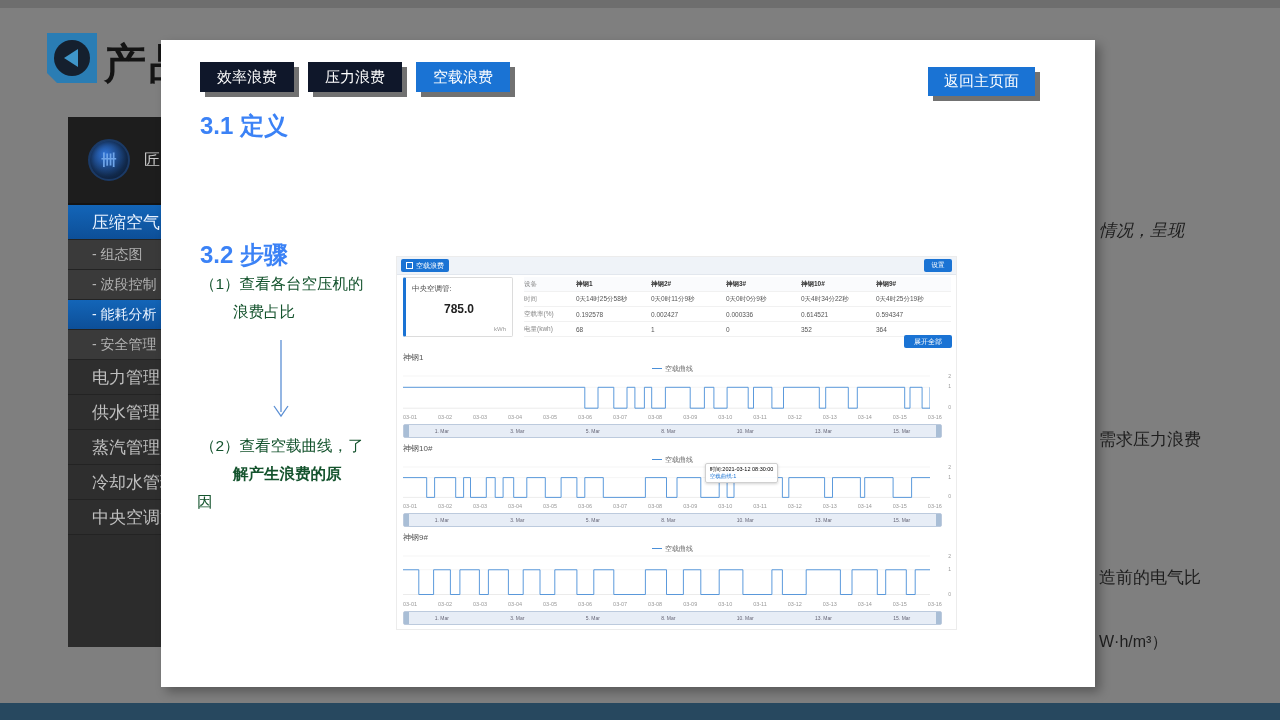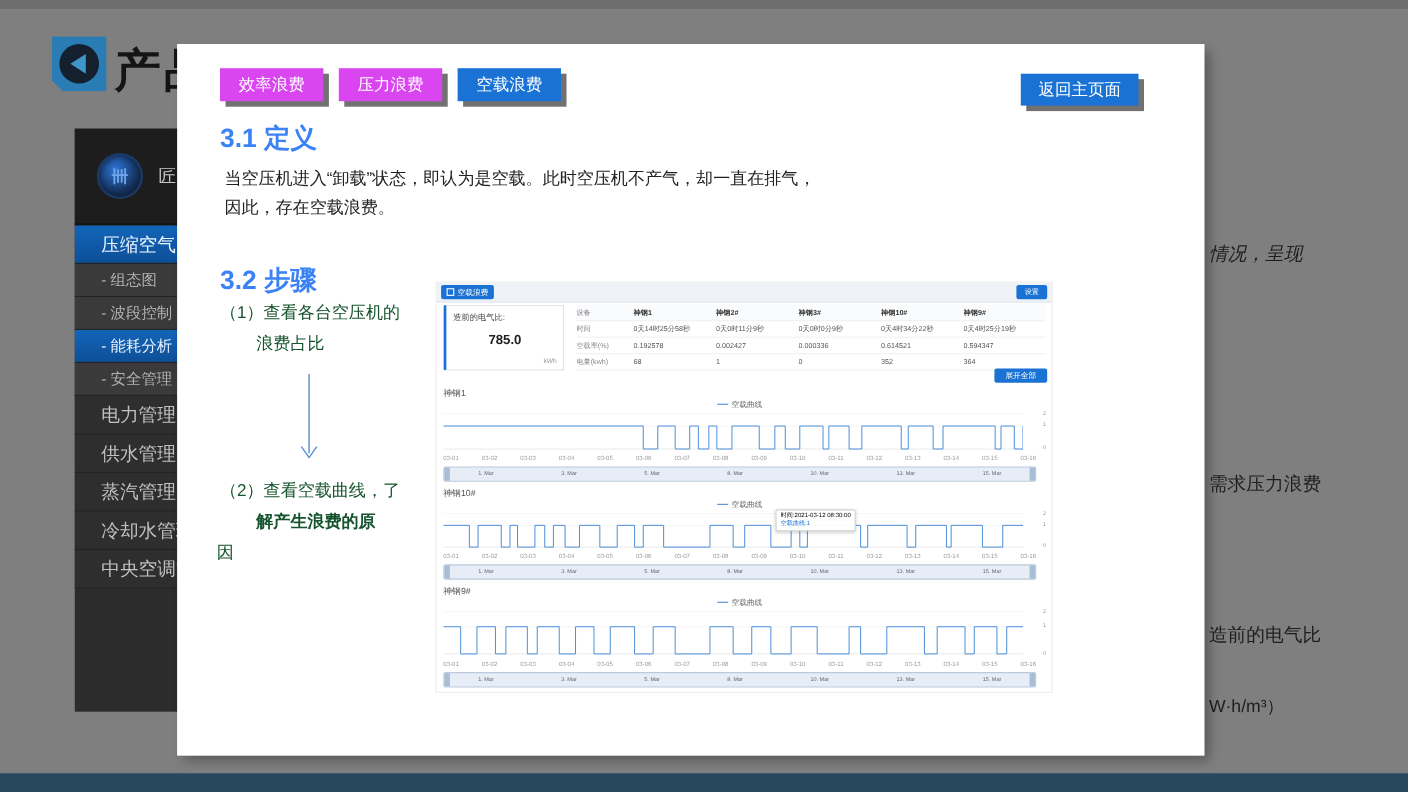--- a/index.html
+++ b/index.html
@@ -26,21 +26,21 @@
   .side-item.active{background:linear-gradient(#1365b8,#0d4f98);color:#eaf3ff;}
 
   
   .frag{position:absolute;left:1099px;z-index:1;color:#1e1e1e;font-size:17px;white-space:nowrap;}
   .frag.f1{top:219px;font-style:italic;} .frag.f2{top:428px;} .frag.f3{top:566px;} .frag.f4{top:632px;font-size:16px;}
 
   
   .panel{position:absolute;left:161px;top:40px;width:934px;height:647px;background:#ffffff;z-index:5;
          box-shadow:5px 5px 10px rgba(0,0,0,.30);}
   .tabs{position:absolute;left:39px;top:22px;display:flex;gap:14px;}
-  .tab{height:30px;padding:0 17px;display:flex;align-items:center;background:#d946ef;color:#fff;font-size:15px;
+  .tab{height:30px;padding:0 17px;display:flex;align-items:center;background:#0f172a;color:#fff;font-size:15px;
        box-shadow:5px 5px 0 rgba(88,88,88,.85);cursor:pointer;white-space:nowrap;}
   .tab.active{background:#1a73d4;}
   .back-btn{position:absolute;left:767px;top:27px;width:107px;height:29px;background:#1a73d4;color:#fff;font-size:15px;
             display:flex;align-items:center;justify-content:center;box-shadow:5px 5px 0 rgba(88,88,88,.85);cursor:pointer;}
 
   .sec-h{position:absolute;font-size:24px;font-weight:bold;color:#3b82f6;}
   .sec-h.h1{left:39px;top:70px;} .sec-h.h2{left:39px;top:199px;}
   .para{position:absolute;left:43px;top:109px;width:540px;font-size:15.5px;line-height:27px;color:#222;}
   .step{position:absolute;font-size:15.5px;color:#14532d;white-space:nowrap;}
   .s1a{left:39px;top:234px;} .s1b{left:72px;top:262px;}
@@ -120,21 +120,20 @@
 
   <div class="panel">
     <div class="tabs">
       <div class="tab">效率浪费</div>
       <div class="tab">压力浪费</div>
       <div class="tab active">空载浪费</div>
     </div>
     <div class="back-btn">返回主页面</div>
 
     <div class="sec-h h1">3.1 定义</div>
-    <div class="para">当空压机进入“卸载”状态，即认为是空载。此时空压机不产气，却一直在排气，因此，存在空载浪费。</div>
 
     <div class="sec-h h2">3.2 步骤</div>
     <div class="step s1a">（1）查看各台空压机的</div>
     <div class="step s1b">浪费占比</div>
     <div class="arrow-wrap">
       <svg width="20" height="82" viewBox="0 0 20 82">
         <line x1="10" y1="0" x2="10" y2="72" stroke="#5b8fd4" stroke-width="1.3"></line>
         <polyline points="3,66 10,76 17,66" fill="none" stroke="#5b8fd4" stroke-width="1.3"></polyline>
       </svg>
     </div>
@@ -145,21 +144,21 @@
     <div class="dash">
       <div class="dash-head">
         <div class="dash-badge">
           <span class="sq"></span>
           <span>空载浪费</span>
         </div>
         <div class="dash-set">设置</div>
       </div>
 
       <div class="sum-card">
-        <div class="sum-label">造前的电气比:</div>
+        <div class="sum-label">中央空调管:</div>
         <div class="sum-value">785.0</div>
         <div class="sum-unit">kWh</div>
       </div>
 
       <div class="dtable">
         <div class="trow head">
           <div class="tcell lab">设备</div>
           <div class="tcell">神钢1</div>
           <div class="tcell">神钢2#</div>
           <div class="tcell">神钢3#</div>

